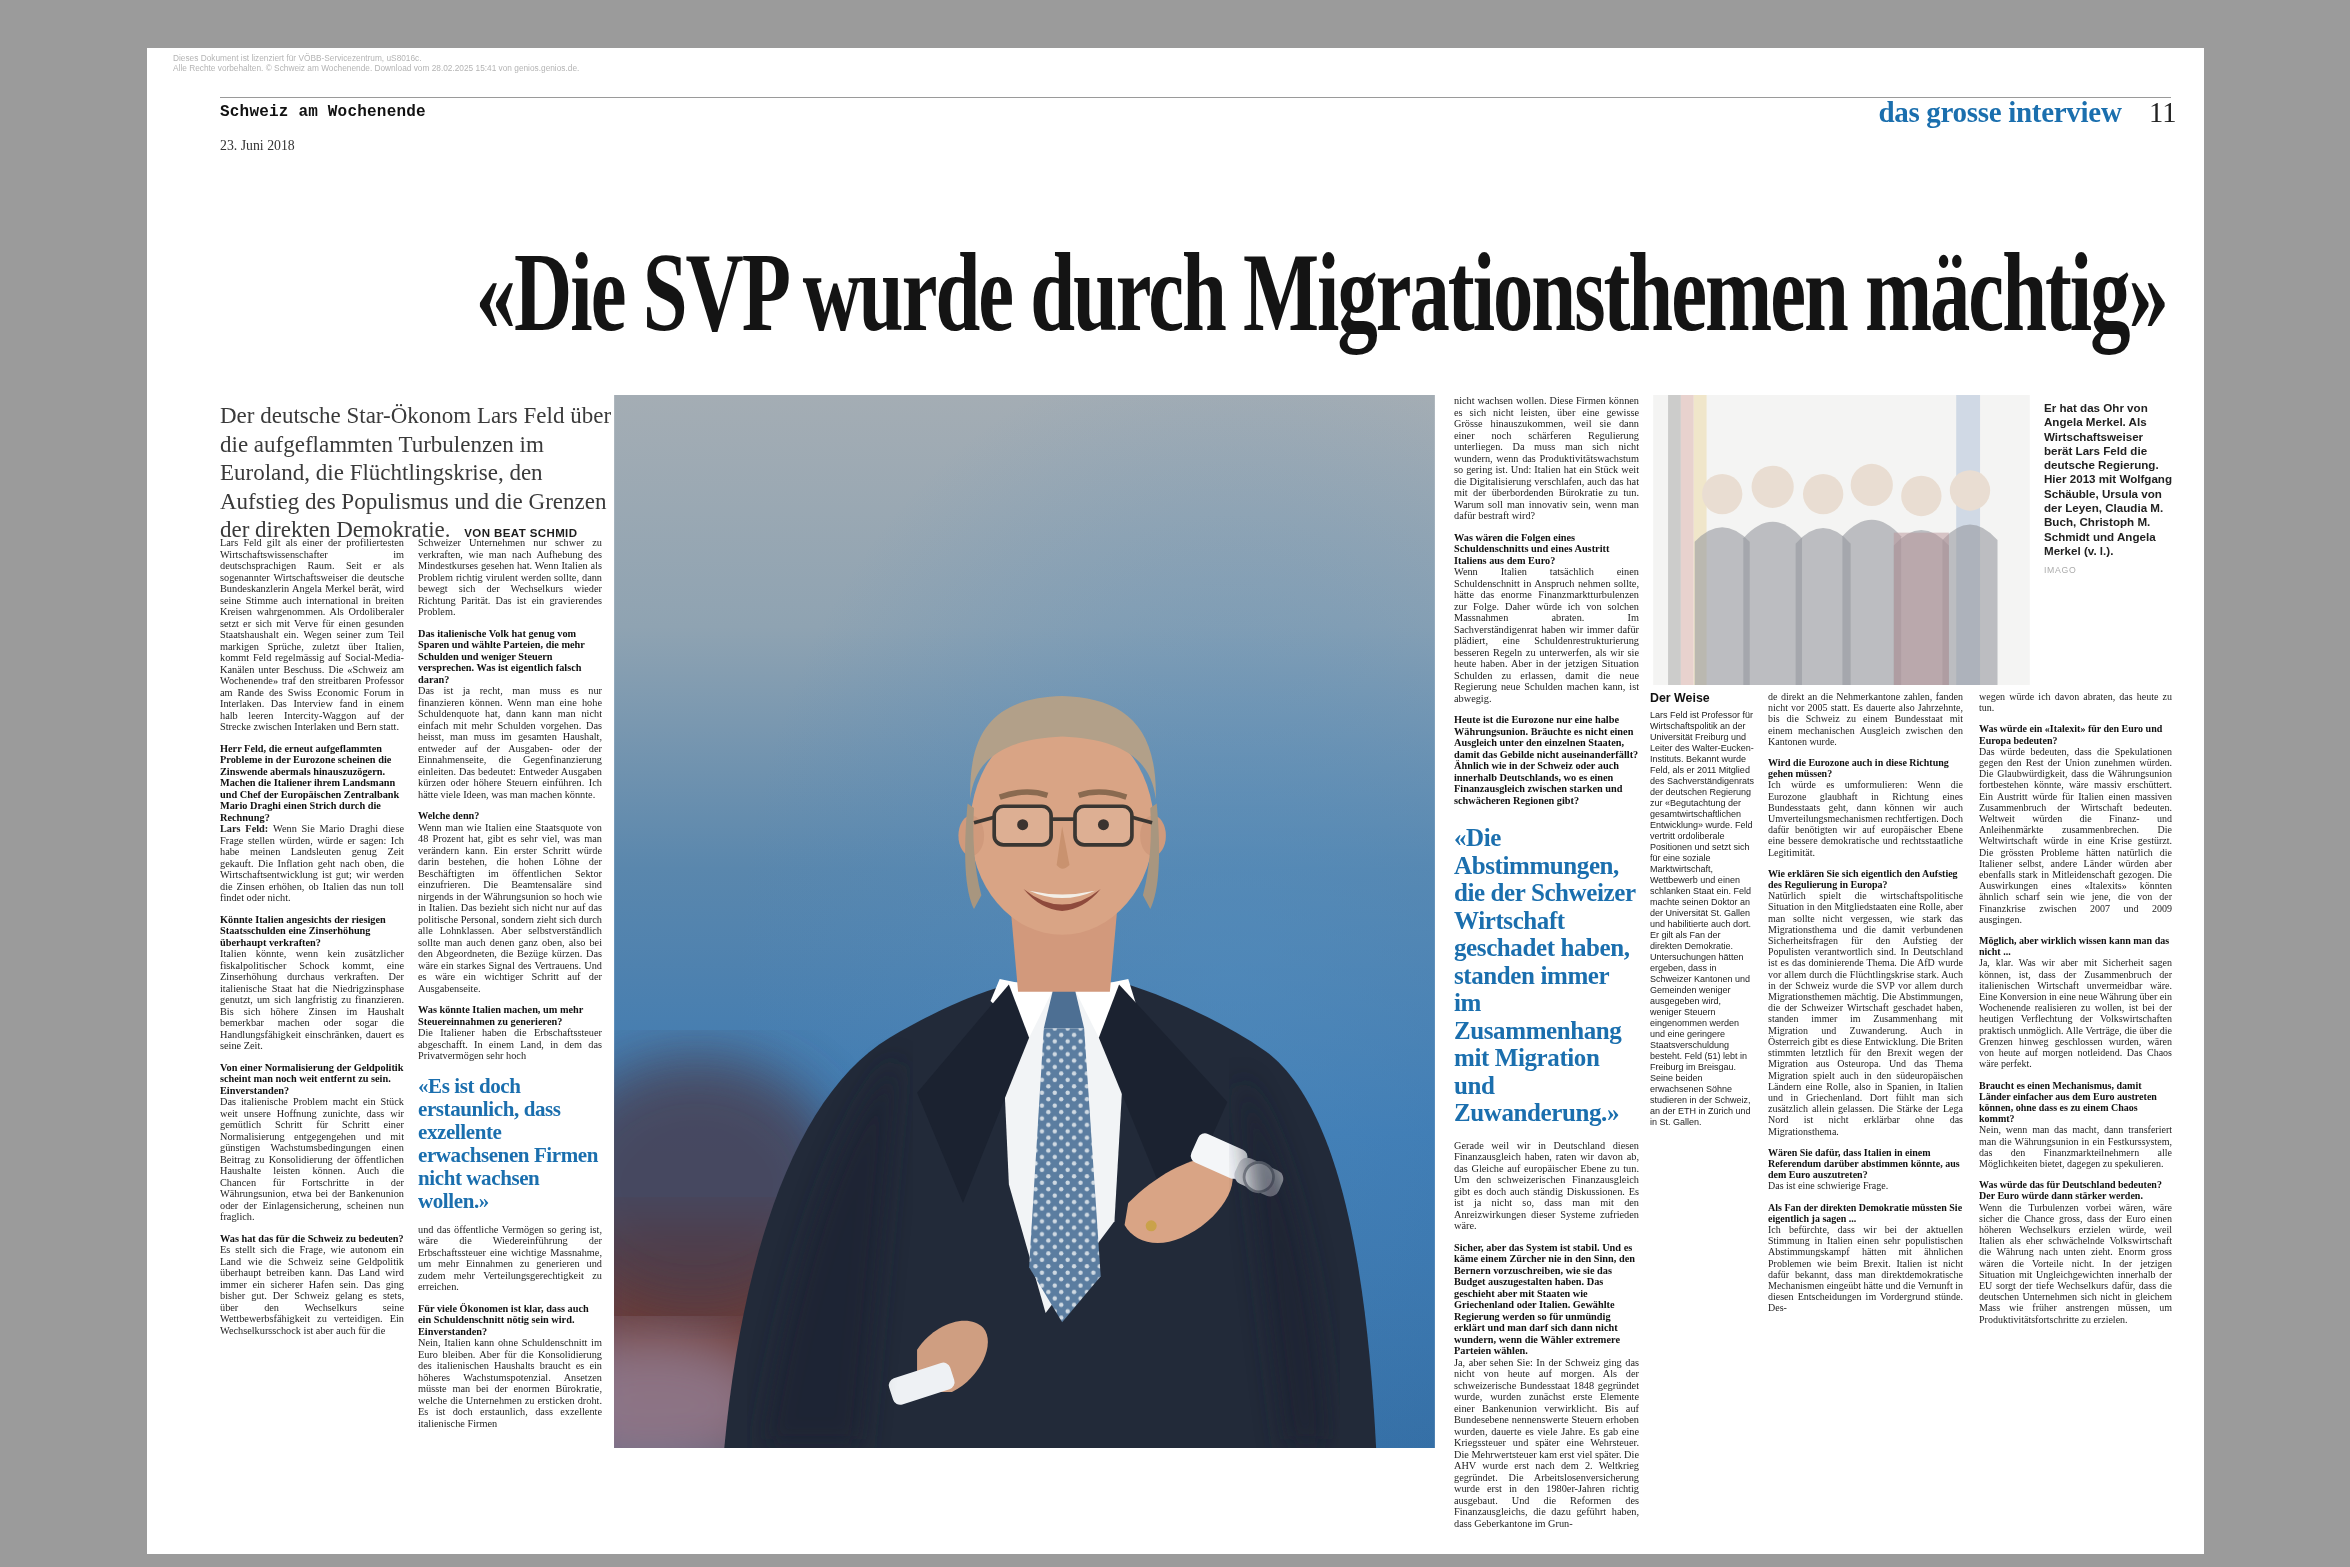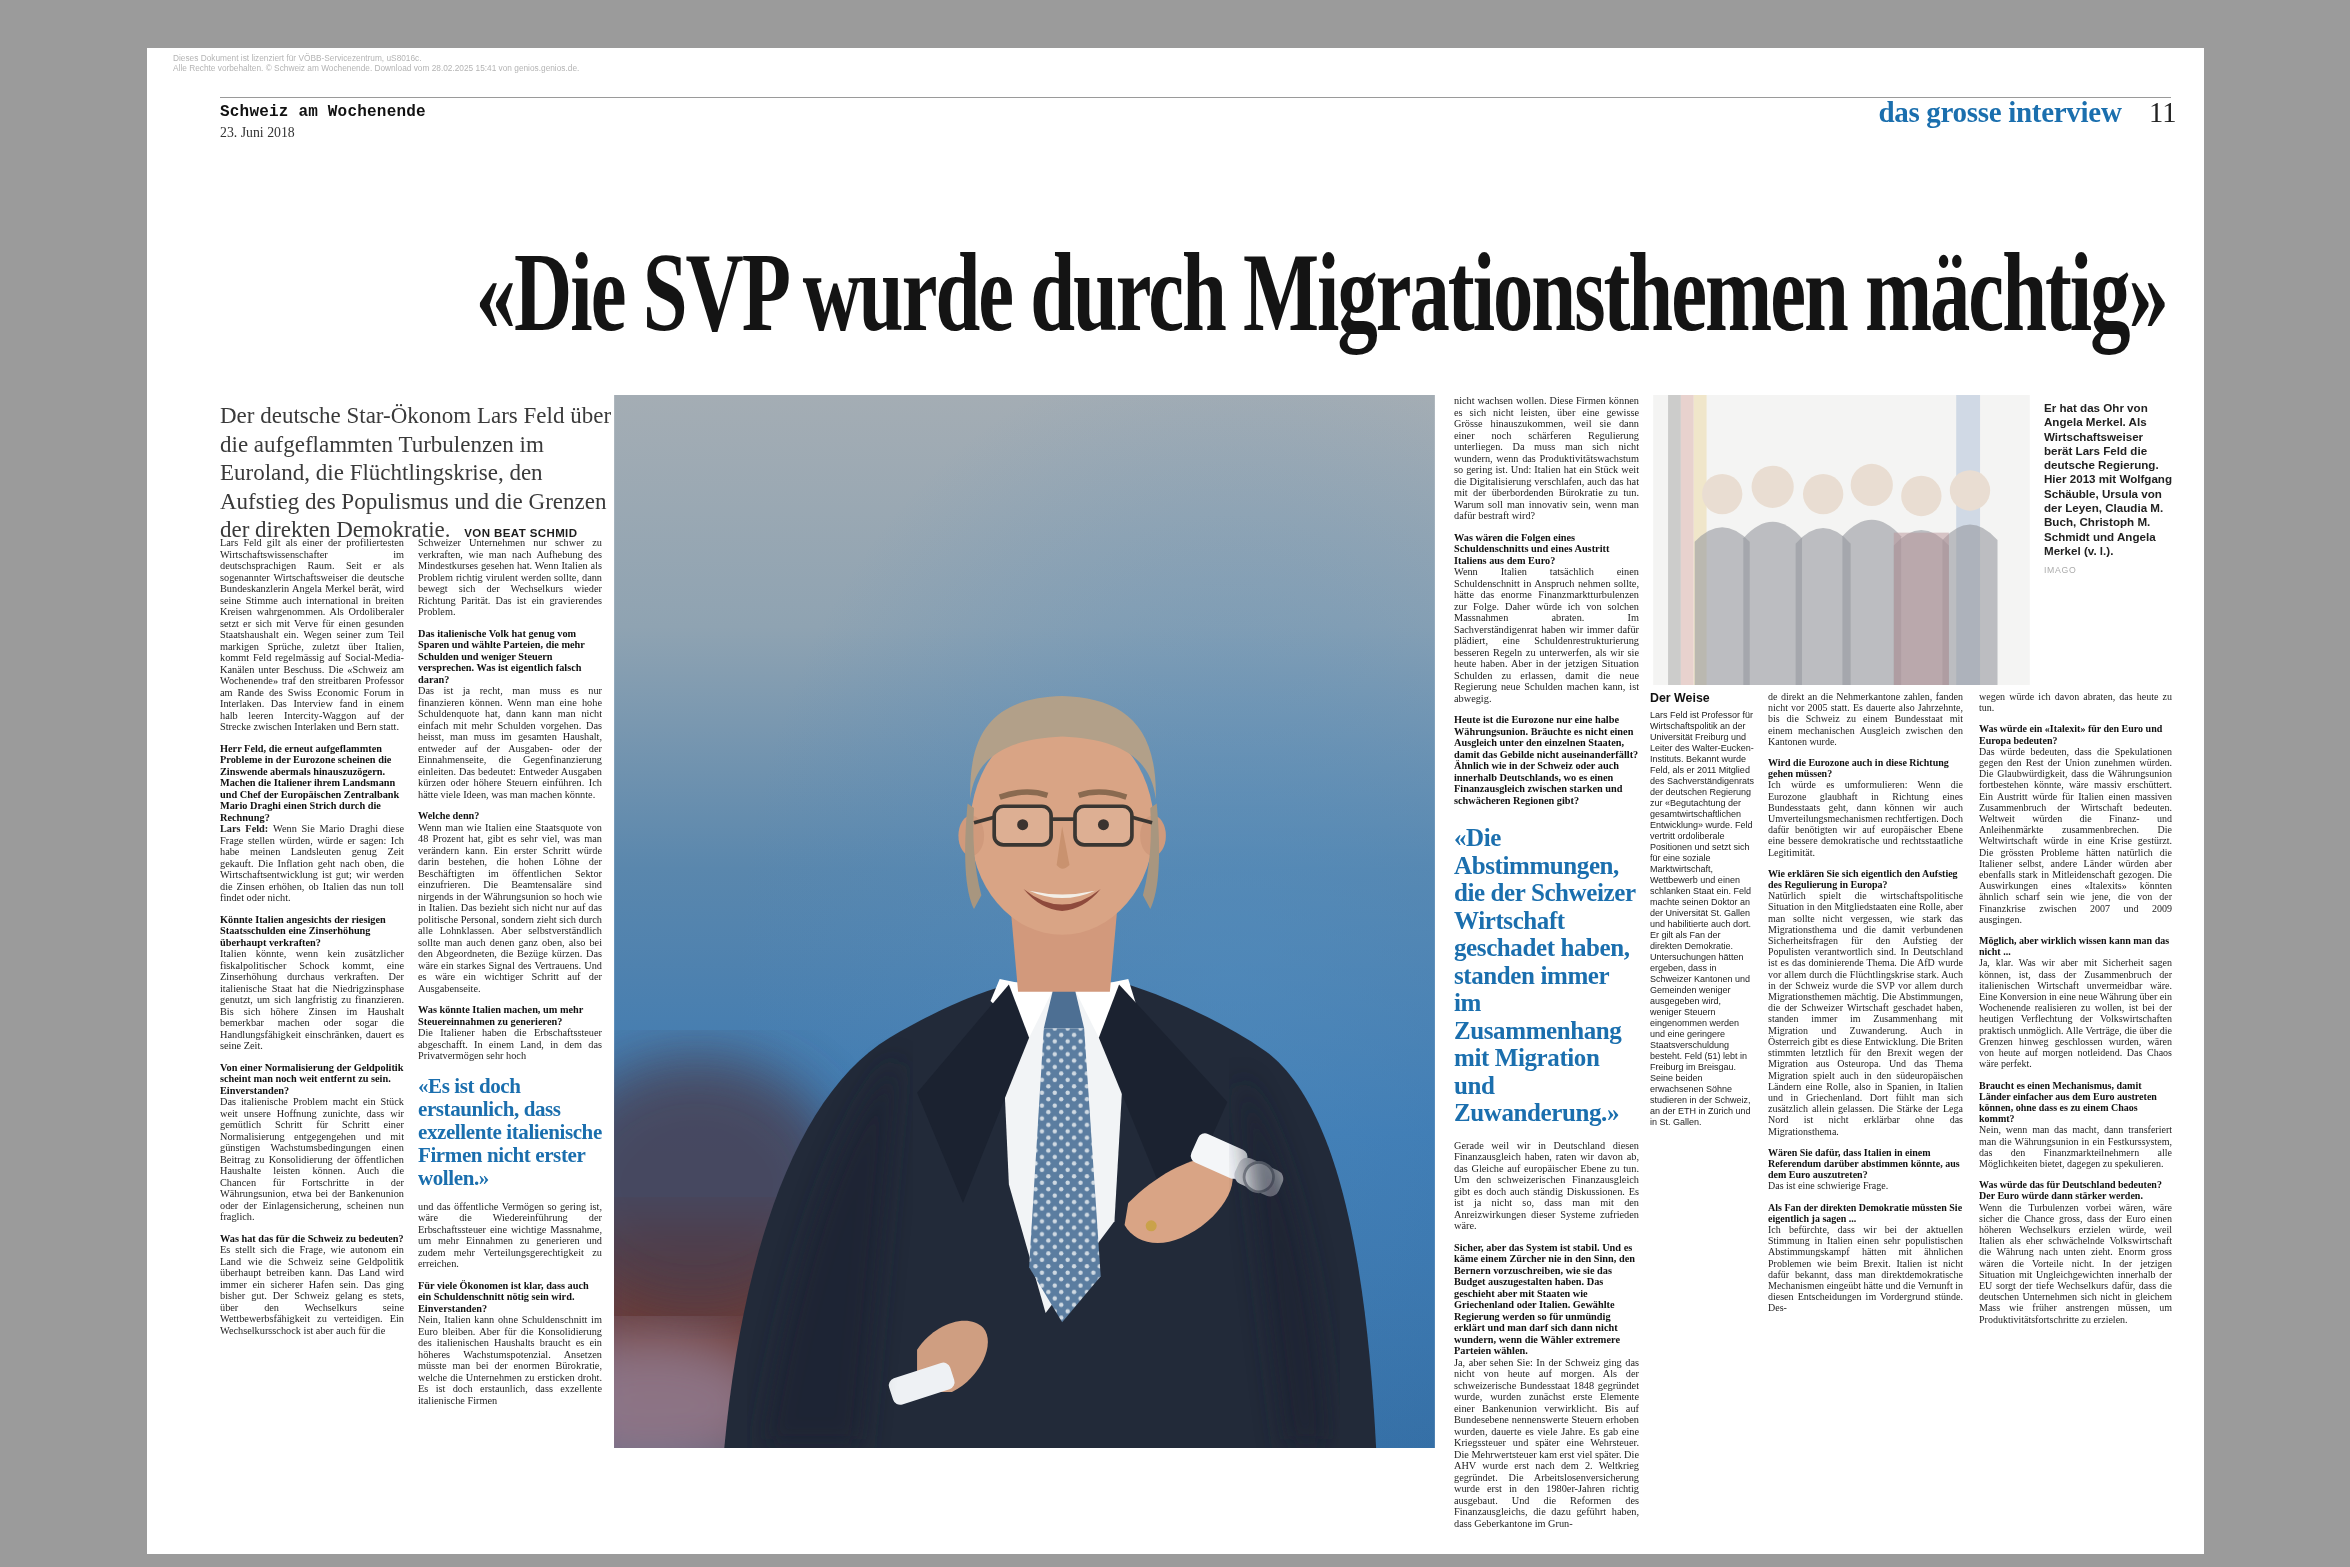--- a/index.html
+++ b/index.html
@@ -4,21 +4,21 @@
 <style>
   html,body{margin:0;padding:0;}
   body{width:2351px;height:1568px;background:#9b9b9b;position:relative;
        font-family:"Liberation Serif",serif;-webkit-font-smoothing:antialiased;}
   .page{position:absolute;left:147px;top:48px;width:2057px;height:1506px;background:#ffffff;overflow:hidden;}
   .license{position:absolute;left:26px;top:4.6px;font-family:"Liberation Sans",sans-serif;
            font-size:8.3px;line-height:10px;color:#b4b4b4;}
   .mast-rule{position:absolute;left:73px;top:49px;width:1951px;height:0.9px;background:#9a9a9a;}
   .mast-left{position:absolute;left:73px;top:55px;}
   .mast-paper{font-size:16px;font-weight:700;color:#111;letter-spacing:0.2px;font-family:Liberation Mono, monospace;}
-  .mast-date{font-size:13.8px;color:#333;margin-top:4px;}
+  .mast-date{font-size:13.8px;color:#333;margin-top:17px;}
   .mast-right{position:absolute;right:27.5px;top:48px;display:flex;align-items:baseline;gap:27.5px;}
   .section-label{font-size:29px;font-weight:700;color:#1b6fae;letter-spacing:-0.3px;}
   .page-no{font-size:28.5px;color:#222;}
   .headline{position:absolute;left:0;right:0;top:180px;text-align:center;}
   .headline span{display:inline-block;white-space:nowrap;font-size:112px;font-weight:700;
                  letter-spacing:-2.8px;color:#141414;transform:scaleX(.72);transform-origin:center;}
   .lead{position:absolute;left:73px;top:354px;width:397px;font-size:23px;line-height:28.5px;color:#3a3a3a;}
   .byline{font-family:"Liberation Sans",sans-serif;font-size:11.5px;font-weight:700;
           color:#1d1d1d;letter-spacing:0.4px;margin-left:8px;}
   .col{position:absolute;overflow:hidden;font-size:10.3px;line-height:11.5px;color:#1c1c1c;}
@@ -85,21 +85,21 @@
       <p class="para a">Es stellt sich die Frage, wie autonom ein Land wie die Schweiz seine Geldpolitik überhaupt betreiben kann. Das Land wird immer ein sicherer Hafen sein. Das ging bisher gut. Der Schweiz gelang es stets, über den Wechselkurs seine Wettbewerbsfähigkeit zu verteidigen. Ein Wechselkursschock ist aber auch für die</p>
     </div>
   <div class="col" id="col2">
       <p class="para a">Schweizer Unternehmen nur schwer zu verkraften, wie man nach Aufhebung des Mindestkurses gesehen hat. Wenn Italien als Problem richtig virulent werden sollte, dann bewegt sich der Wechselkurs wieder Richtung Parität. Das ist ein gravierendes Problem.</p>
       <p class="para q">Das italienische Volk hat genug vom Sparen und wählte Parteien, die mehr Schulden und weniger Steuern versprechen. Was ist eigentlich falsch daran?</p>
       <p class="para a">Das ist ja recht, man muss es nur finanzieren können. Wenn man eine hohe Schuldenquote hat, dann kann man nicht einfach mit mehr Schulden vorgehen. Das heisst, man muss im gesamten Haushalt, entweder auf der Ausgaben- oder der Einnahmenseite, die Gegenfinanzierung einleiten. Das bedeutet: Entweder Ausgaben kürzen oder höhere Steuern einführen. Ich hätte viele Ideen, was man machen könnte.</p>
       <p class="para q">Welche denn?</p>
       <p class="para a">Wenn man wie Italien eine Staatsquote von 48 Prozent hat, gibt es sehr viel, was man verändern kann. Ein erster Schritt würde darin bestehen, die hohen Löhne der Beschäftigten im öffentlichen Sektor einzufrieren. Die Beamtensaläre sind nirgends in der Währungsunion so hoch wie in Italien. Das bezieht sich nicht nur auf das politische Personal, sondern zieht sich durch alle Lohnklassen. Aber selbstverständlich sollte man auch denen ganz oben, also bei den Abgeordneten, die Bezüge kürzen. Das wäre ein starkes Signal des Vertrauens. Und es wäre ein wichtiger Schritt auf der Ausgabenseite.</p>
       <p class="para q">Was könnte Italien machen, um mehr Steuereinnahmen zu generieren?</p>
       <p class="para a">Die Italiener haben die Erbschaftssteuer abgeschafft. In einem Land, in dem das Privatvermögen sehr hoch</p>
-      <p class="para quote">«Es ist doch erstaunlich, dass exzellente italienische Firmen nicht erster wollen.»</p>
+      <p class="para quote">«Es ist doch erstaunlich, dass exzellente erwachsenen Firmen nicht wachsen wollen.»</p>
       <p class="para a">und das öffentliche Vermögen so gering ist, wäre die Wiedereinführung der Erbschaftssteuer eine wichtige Massnahme, um mehr Einnahmen zu generieren und zudem mehr Verteilungsgerechtigkeit zu erreichen.</p>
       <p class="para q">Für viele Ökonomen ist klar, dass auch ein Schuldenschnitt nötig sein wird. Einverstanden?</p>
       <p class="para a">Nein, Italien kann ohne Schuldenschnitt im Euro bleiben. Aber für die Konsolidierung des italienischen Haushalts braucht es ein höheres Wachstumspotenzial. Ansetzen müsste man bei der enormen Bürokratie, welche die Unternehmen zu ersticken droht. Es ist doch erstaunlich, dass exzellente italienische Firmen</p>
     </div>
   <div class="col" id="col3">
       <p class="para a">nicht wachsen wollen. Diese Firmen können es sich nicht leisten, über eine gewisse Grösse hinauszukommen, weil sie dann einer noch schärferen Regulierung unterliegen. Da muss man sich nicht wundern, wenn das Produktivitätswachstum so gering ist. Und: Italien hat ein Stück weit die Digitalisierung verschlafen, auch das hat mit der überbordenden Bürokratie zu tun. Warum soll man innovativ sein, wenn man dafür bestraft wird?</p>
       <p class="para q">Was wären die Folgen eines Schuldenschnitts und eines Austritt Italiens aus dem Euro?</p>
       <p class="para a">Wenn Italien tatsächlich einen Schuldenschnitt in Anspruch nehmen sollte, hätte das enorme Finanzmarktturbulenzen zur Folge. Daher würde ich von solchen Massnahmen abraten. Im Sachverständigenrat haben wir immer dafür plädiert, eine Schuldenrestrukturierung besseren Regeln zu unterwerfen, als wir sie heute haben. Aber in der jetzigen Situation Schulden zu erlassen, damit die neue Regierung neue Schulden machen kann, ist abwegig.</p>
       <p class="para q">Heute ist die Eurozone nur eine halbe Währungsunion. Bräuchte es nicht einen Ausgleich unter den einzelnen Staaten, damit das Gebilde nicht auseinanderfällt? Ähnlich wie in der Schweiz oder auch innerhalb Deutschlands, wo es einen Finanzausgleich zwischen starken und schwächeren Regionen gibt?</p>
       <p class="para quote big">«Die Abstimmungen, die der Schweizer Wirtschaft geschadet haben, standen immer im Zusammenhang mit Migration und Zuwanderung.»</p>

